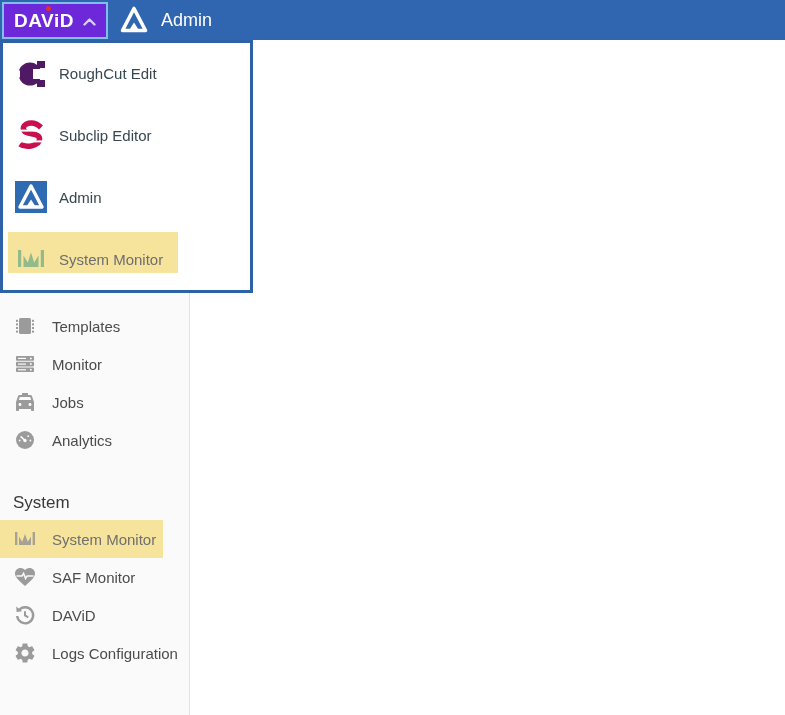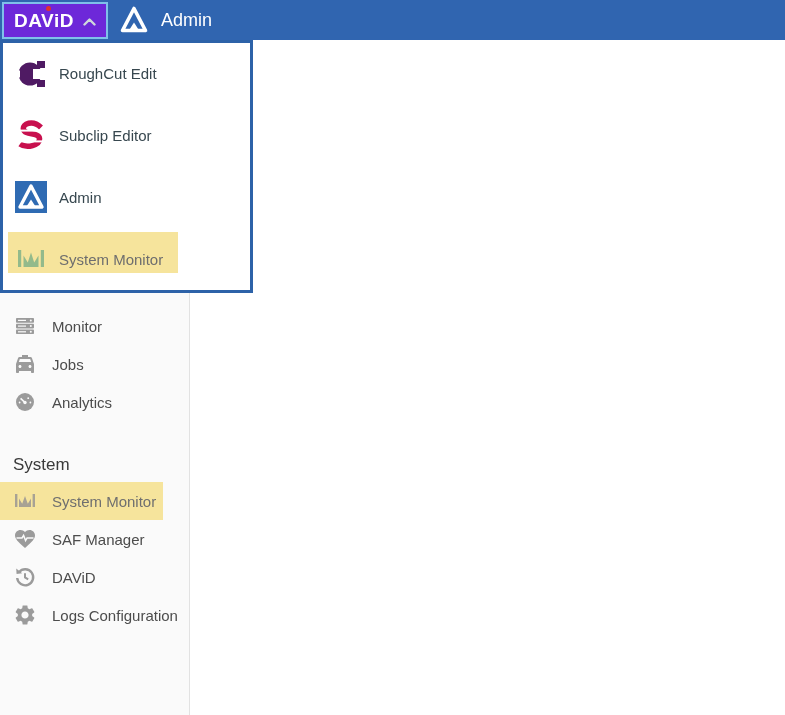--- a/index.html
+++ b/index.html
@@ -82,20 +82,36 @@
       <path d="M16 18.5 L20.8 26 H11.2 Z" fill="#ffffff"></path>
     </svg>
   </span>
   <span class="app-title">Admin</span>
 </header>
 
 <aside class="sidebar">
   <nav class="side-nav">
       <div class="side-item ">
         <span class="icon">
+          <svg viewBox="0 0 24 24" fill="#9b9b9b">
+            <rect x="6" y="4" width="12" height="16" rx="1.5"></rect>
+            <rect x="3" y="5.8" width="2" height="2"></rect>
+            <rect x="3" y="9.4" width="2" height="2"></rect>
+            <rect x="3" y="13" width="2" height="2"></rect>
+            <rect x="3" y="16.6" width="2" height="2"></rect>
+            <rect x="19" y="5.8" width="2" height="2"></rect>
+            <rect x="19" y="9.4" width="2" height="2"></rect>
+            <rect x="19" y="13" width="2" height="2"></rect>
+            <rect x="19" y="16.6" width="2" height="2"></rect>
+          </svg>
+        </span>
+        <span>Templates</span>
+      </div>
+      <div class="side-item ">
+        <span class="icon">
           <svg viewBox="0 0 24 24">
             <g fill="#9b9b9b">
               <rect x="3" y="4" width="18" height="4.7" rx="0.8"></rect>
               <rect x="3" y="9.7" width="18" height="4.7" rx="0.8"></rect>
               <rect x="3" y="15.4" width="18" height="4.7" rx="0.8"></rect>
             </g>
             <g fill="#fafafa">
               <circle cx="17.8" cy="6.4" r="1"></circle>
               <circle cx="17.8" cy="12.1" r="1"></circle>
               <circle cx="17.8" cy="17.8" r="1"></circle>
@@ -141,21 +157,21 @@
         </span>
         <span>System Monitor</span>
       </div>
       <div class="side-item ">
         <span class="icon">
           <svg viewBox="0 0 24 24">
             <path d="M12 21l-1.45-1.32C5.4 15 2 12 2 8.5 2 5.4 4.4 3 7.5 3c1.74 0 3.41.8 4.5 2.1C13.1 3.8 14.76 3 16.5 3 19.6 3 22 5.4 22 8.5c0 3.5-3.4 6.5-8.55 11.2L12 21z" fill="#9b9b9b"></path>
             <polyline points="3.5,11 9,11 10.6,8.4 12.6,13.6 14.1,11 20.5,11" fill="none" stroke="#fafafa" stroke-width="1.5"></polyline>
           </svg>
         </span>
-        <span>SAF Manager</span>
+        <span>SAF Monitor</span>
       </div>
       <div class="side-item ">
         <span class="icon">
           <svg viewBox="0 0 24 24" fill="none">
             <path d="M6 7.2 A8 8 0 1 1 4.2 13" stroke="#9b9b9b" stroke-width="2.4"></path>
             <path d="M3.2 3.4 L3.6 9 L9.2 8.2 Z" fill="#9b9b9b"></path>
             <path d="M12 8.2 v4.2 l3.2 2" stroke="#9b9b9b" stroke-width="2"></path>
           </svg>
         </span>
         <span>DAViD</span>

